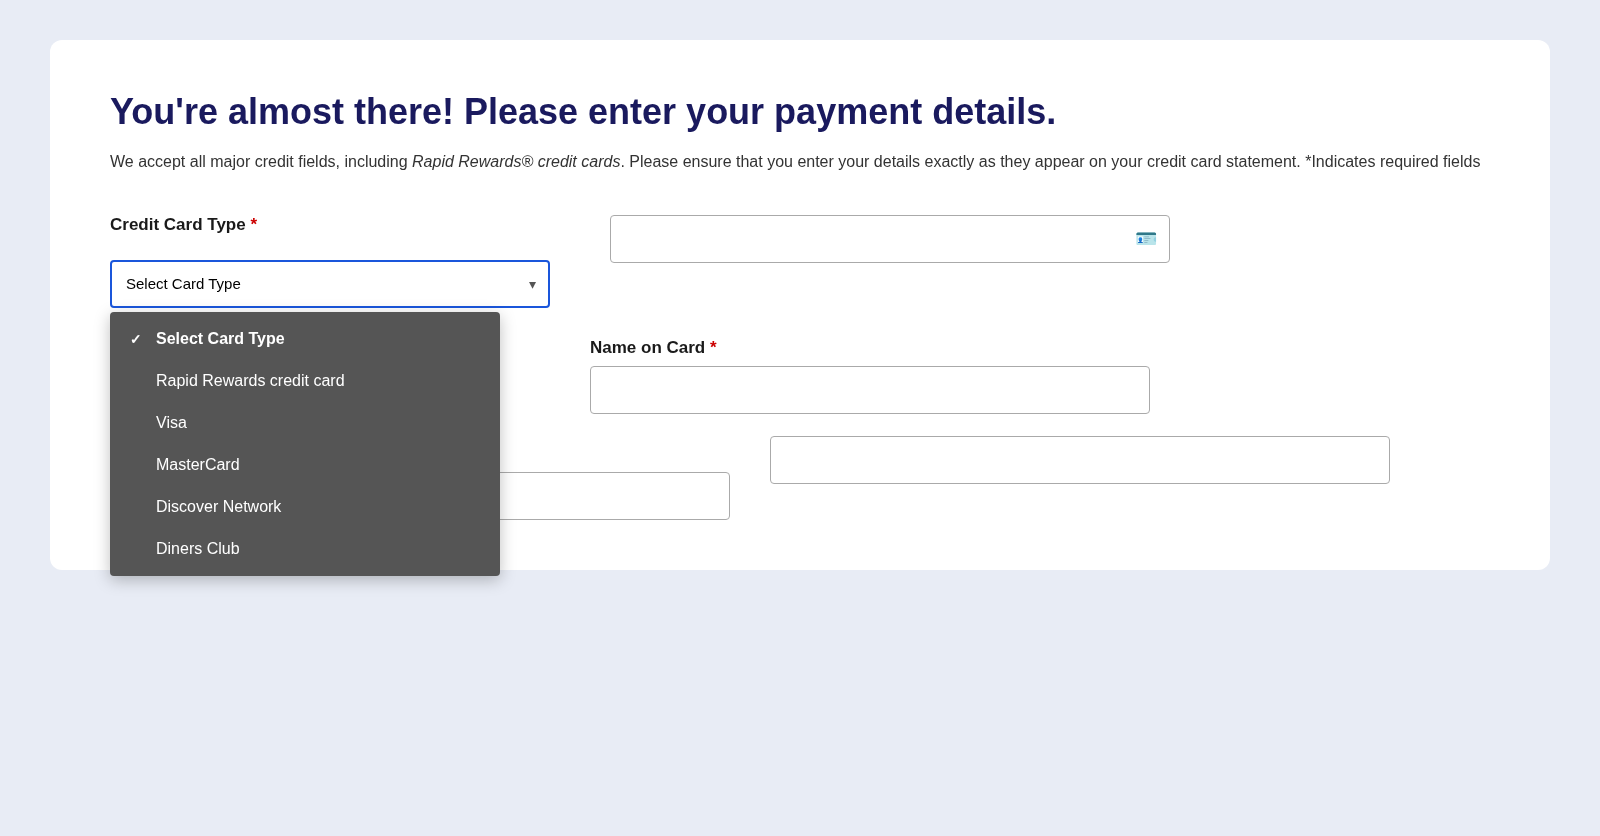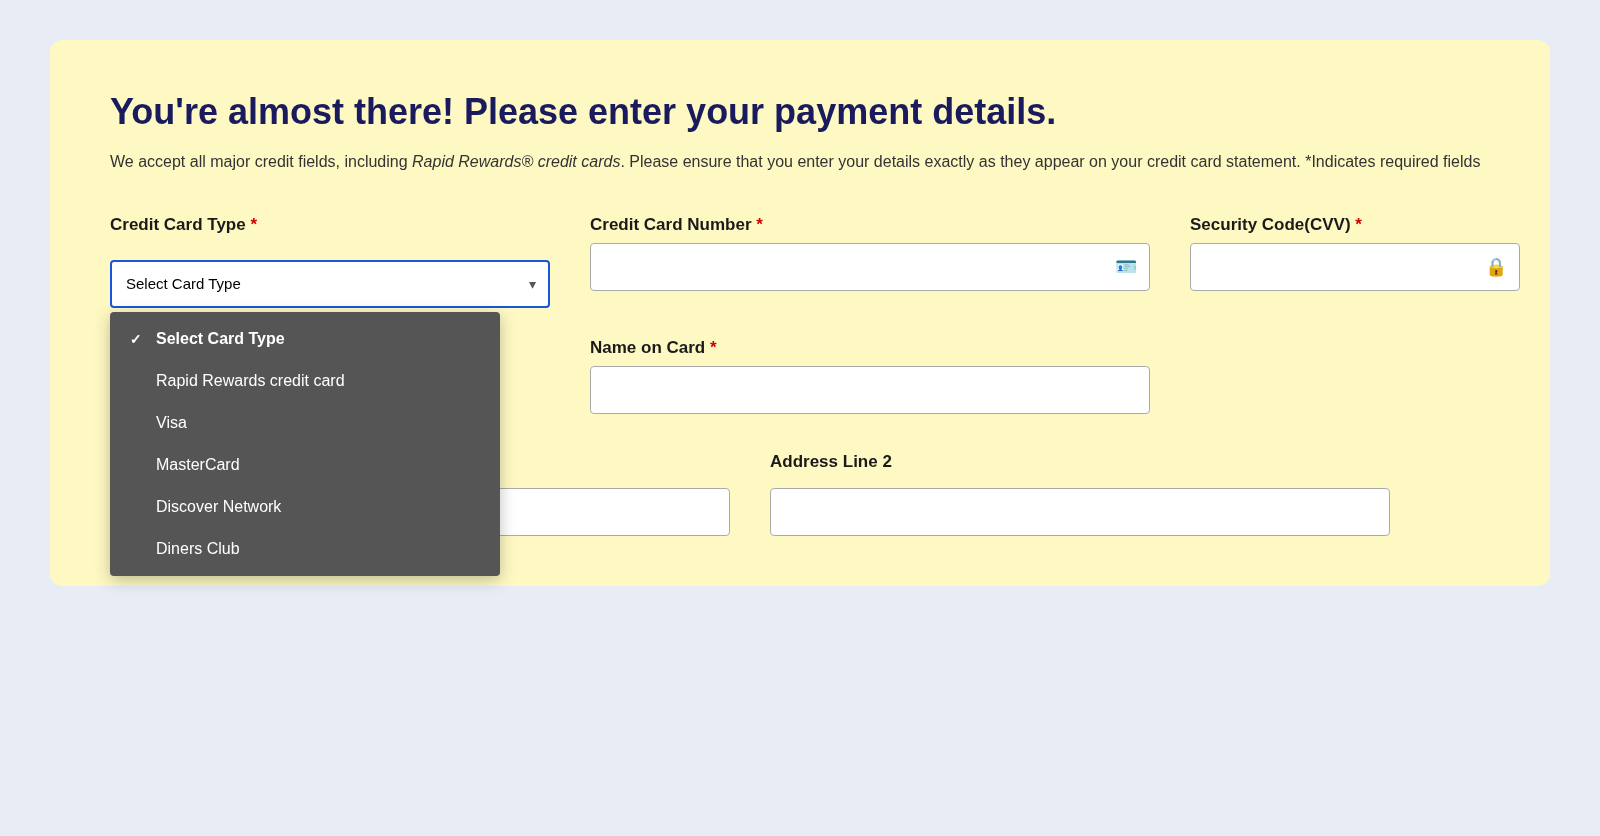--- a/index.html
+++ b/index.html
@@ -6,21 +6,21 @@
     body {
       font-family: -apple-system, BlinkMacSystemFont, 'Segoe UI', Arial, sans-serif;
       background: #e8ecf5;
       min-height: 836px;
       display: flex;
       align-items: flex-start;
       justify-content: center;
       padding: 40px 20px;
     }
     .page-container {
-      background: #fef9c3;
+      background: #ffffff;
       border-radius: 12px;
       padding: 50px 60px;
       width: 1500px;
       max-width: 100%;
       position: relative;
     }
     .page-title {
       font-size: 36px;
       font-weight: 800;
       color: #1a1a5e;
@@ -34,21 +34,21 @@
       margin-bottom: 40px;
     }
     .page-subtitle em {
     }
     .required-star {
       color: #cc0000;
     }
     .form-grid {
       display: grid;
       grid-template-columns: 440px 560px 330px;
-      gap: 0 40px;
+      gap: 0 60px;
       align-items: start;
       margin-bottom: 30px;
     }
     .form-group {
       display: flex;
       flex-direction: column;
       gap: 8px;
     }
     .form-label {
       font-size: 17px;
@@ -132,21 +132,21 @@
     .checkmark {
       font-size: 14px;
       width: 16px;
       display: inline-block;
     }
     
     .form-grid-2 {
       display: grid;
       grid-template-columns: 440px 560px;
       gap: 0 40px;
-      margin-bottom: 38px;
+      margin-bottom: 22px;
       align-items: start;
     }
     
     .form-grid-3 {
       display: grid;
       grid-template-columns: 620px 620px;
       gap: 0 40px;
       align-items: start;
     }
     .address-label {
@@ -215,55 +215,42 @@
           </div>
           <div class="dropdown-item">
             <span class="checkmark"></span>
             <span>Diners Club</span>
           </div>
         </div>
       </div>
     </div>
 
     <div class="form-group">
-      <label class="form-label">
-        <span>Credit Card Number</span> <span class="required-star">*</span>
-      </label>
       <div class="input-with-icon">
         <input type="text" class="form-input" value="" style="">
         <span class="input-icon">🪪</span>
       </div>
     </div>
 
-    <div class="form-group">
-      <label class="form-label">
-        <span>Security Code(CVV)</span> <span class="required-star">*</span>
-      </label>
-      <div class="input-with-icon">
-        <input type="text" class="form-input" value="" style="">
-        <span class="input-icon">🔒</span>
-      </div>
-    </div>
   </div>
 
   <div class="form-grid-2">
 
     <div></div>
 
     <div class="form-group">
       <label class="form-label">
         <span>Name on Card</span> <span class="required-star">*</span>
       </label>
       <input type="text" class="form-input" value="" style="width: 100%;">
     </div>
   </div>
 
   <div class="form-grid-3">
     <div class="form-group">
       <label class="address-label">Address Line 1</label>
       <input type="text" class="address-input" value="" style="">
     </div>
     <div class="form-group">
-      <label class="address-label">Address Line 2</label>
       <input type="text" class="address-input" value="" style="">
     </div>
   </div>
 </div>
 
 </body></html>

